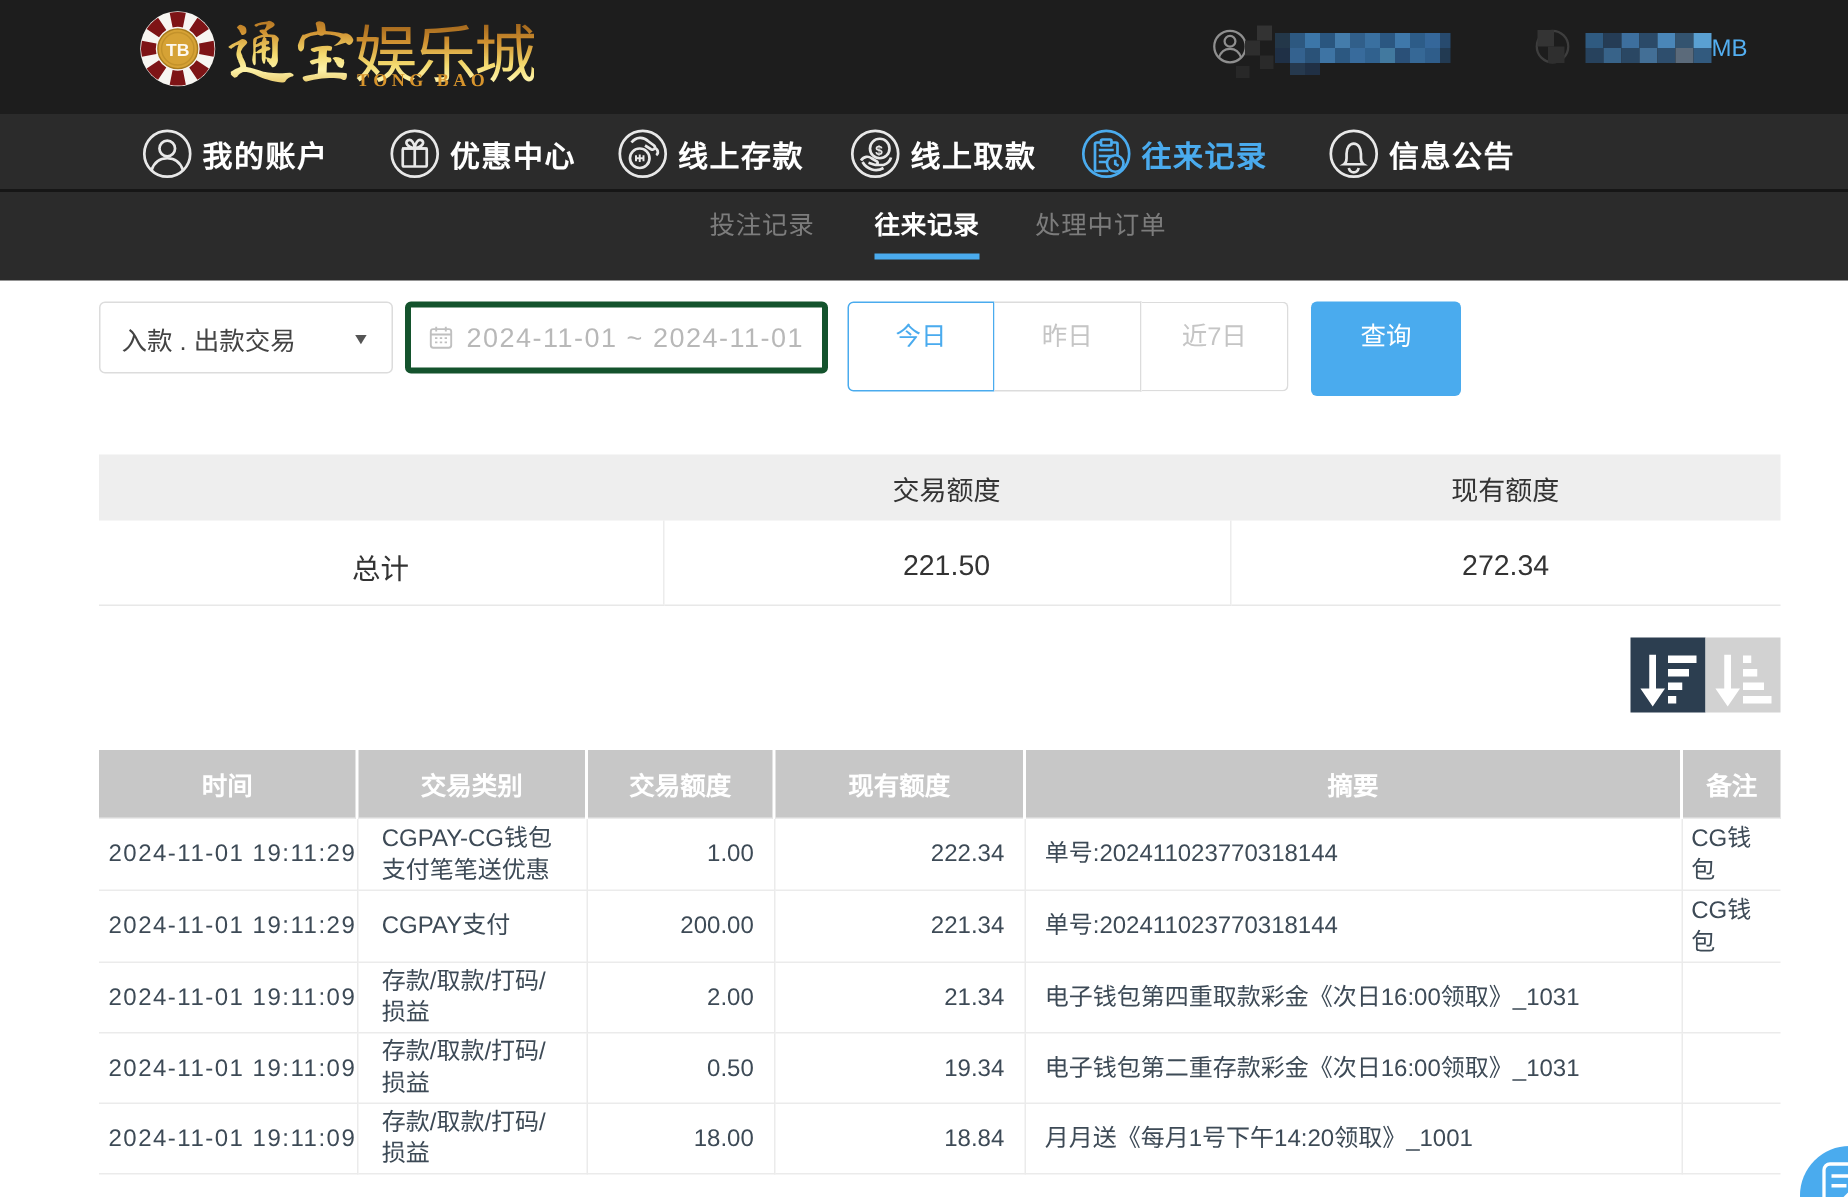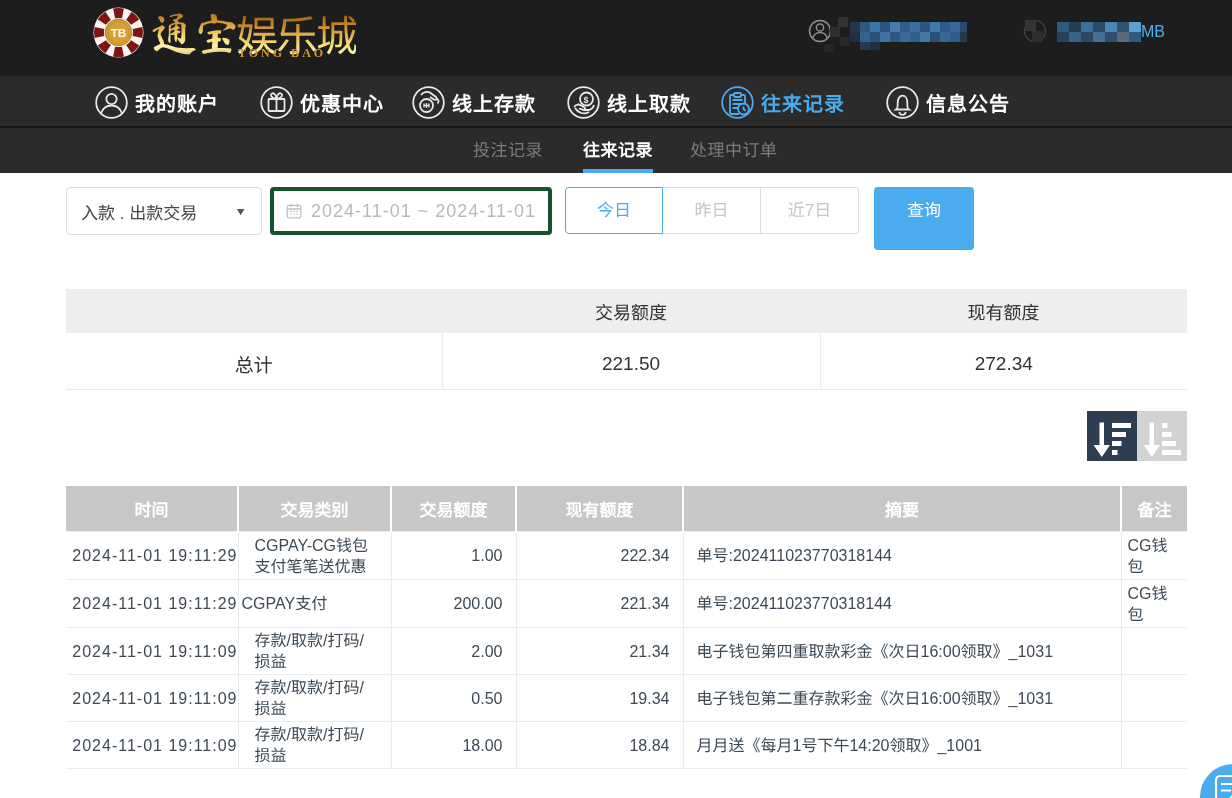--- a/index.html
+++ b/index.html
@@ -24,40 +24,40 @@
 .userinfo { position:absolute; right:0; top:0; height:76px; }
 
 
 .nav { height:52px; background:#2b2b2b; border-bottom:2px solid #161616; position:relative; }
 .nav .item { position:absolute; top:1px; height:50px; display:flex; align-items:center;
   color:#fff; font-size:20px; font-weight:bold; letter-spacing:1px; white-space:nowrap;text-align:right; }
 .nav .item svg { margin-right:7px; }
 .nav .item.active { color:#4aabee; }
 
 
-.subnav { height:45px; background:#2b2b2b; position:relative;text-decoration:underline; }
+.subnav { height:59px; background:#2b2b2b; position:relative;text-decoration:underline; }
 .subnav .tab { position:absolute; color:#7c7c7c; font-size:17px; letter-spacing:0.5px;
   line-height:46px; height:47px; top:0; }
 .subnav .tab.on { color:#fff; font-weight:bold; }
 .subnav .tab.on:after { content:""; position:absolute; left:0; right:0;
   bottom:2px; height:4px; background:#4aabee; }
 
 
 .wrap { width:1121px; margin-left:66px; position:relative; }
 
 .filters { display:flex; margin-top:14px; height:48px; }
 .dd { width:196px; height:48px; border:1px solid #dcdcdc; border-radius:4px;
   display:flex; align-items:center; padding:0 14px; font-size:17px; color:#444; }
 .dd .arr { margin-left:auto; color:#555; font-size:13px; transform:scaleY(0.8); }
 .datebox { width:282px; height:48px; border:4px solid #14532d; border-radius:4px;
   margin-left:8px; display:flex; align-items:center; padding:0 12px; font-size:18px;
   color:#b8b8b8; letter-spacing:1px; white-space:nowrap; }
 .datebox svg { margin-right:9px; }
 .btngroup { display:flex; margin-left:13px; }
-.bg { width:98px; height:47px; border:1px solid #dcdcdc; background:#fff;
+.bg { width:98px; height:60px; border:1px solid #dcdcdc; background:#fff;
   font-size:17px; color:#c5c5c5; text-align:center; line-height:45px; }
 .bg.first { border-radius:4px 0 0 4px; }
 .bg.last { border-radius:0 4px 4px 0; border-left:none; }
 .bg.mid { border-left:none; }
 .bg.on { border:1px solid #4aabee; color:#4aabee; }
 .query { width:100px; height:63px; background:#4aabee; color:#fff; font-size:17px;
   text-align:center; line-height:47px; border-radius:4px; margin-left:15px; }
 
 
 .sum { margin-top:54px; width:100%; border-collapse:collapse; table-layout:fixed; }
@@ -319,21 +319,21 @@
     <tr>
       <td class="c">2024-11-01 19:11:29</td>
       <td class="l" style="padding-left:16px">CGPAY-CG钱包<br>支付笔笔送优惠</td>
       <td class="r">1.00</td>
           <td class="r">222.34</td>
       <td class="l">单号:202411023770318144</td>
       <td class="l" style="padding-left:6px;padding-right:6px">CG钱<br>包</td>
     </tr>
     <tr>
       <td class="c">2024-11-01 19:11:29</td>
-      <td class="l" style="padding-left:3px">CGPAY支付</td>
+      <td class="l" style="padding-left:16px">CGPAY支付</td>
       <td class="r">200.00</td>
           <td class="r">221.34</td>
       <td class="l">单号:202411023770318144</td>
       <td class="l" style="padding-left:6px;padding-right:6px">CG钱<br>包</td>
     </tr>
     <tr>
       <td class="c">2024-11-01 19:11:09</td>
       <td class="l" style="padding-left:16px">存款/取款/打码/<br>损益</td>
       <td class="r">2.00</td>
           <td class="r">21.34</td>

